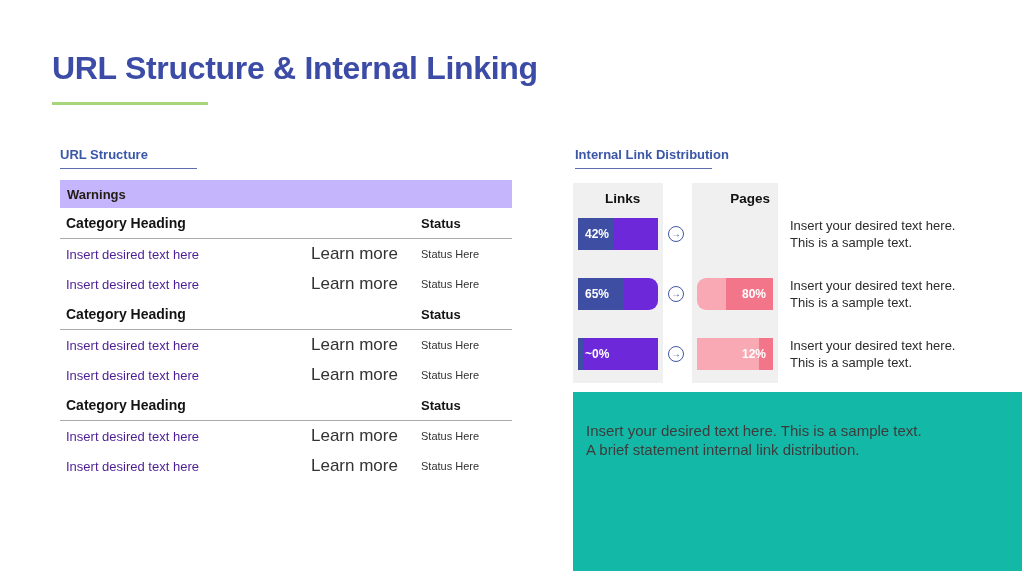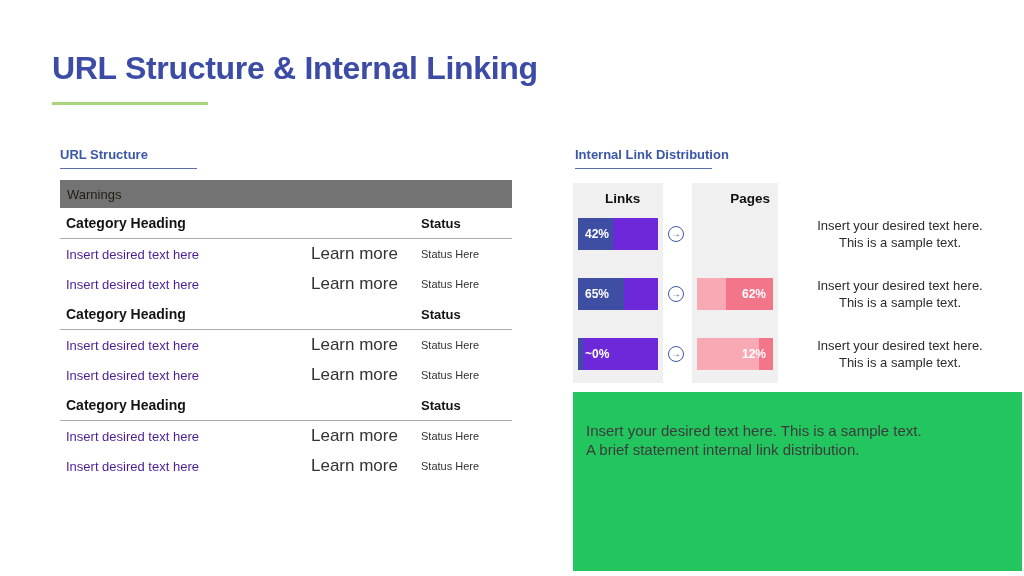--- a/index.html
+++ b/index.html
@@ -10,58 +10,58 @@
   .title{position:absolute;left:52px;top:50px;font-size:32px;font-weight:bold;
          color:#3B4BA6;letter-spacing:-0.3px;white-space:nowrap;}
   .title-underline{position:absolute;left:52px;top:102px;width:156px;height:3px;background:#A6D57B;}
 
   
   .section-heading{position:absolute;top:147px;font-size:13px;font-weight:bold;color:#3A57A8;white-space:nowrap;}
   .heading-rule{position:absolute;top:168px;width:137px;height:1px;background:#5C6DB0;}
 
   
   .url-table{position:absolute;left:60px;top:180px;width:452px;}
-  .banner{height:28px;background:#737373;display:flex;align-items:center;
-          padding-left:7px;box-sizing:border-box;font-weight:normal;font-size:13px;color:#221C12;}
+  .banner{height:28px;background:#c4b5fd;display:flex;align-items:center;
+          padding-left:7px;box-sizing:border-box;font-weight:bold;font-size:13px;color:#221C12;}
   .cat-row{height:31px;display:flex;align-items:center;border-bottom:1px solid #ABABAB;box-sizing:border-box;}
   .cat-name{flex:1;padding-left:6px;font-weight:bold;font-size:14px;color:#141414;}
   .cat-status{width:91px;font-weight:bold;font-size:13px;color:#141414;}
   .data-row{height:30px;display:flex;align-items:center;}
   .cell-text{flex:1;padding-left:6px;font-size:13px;color:#4c1d95;}
   .cell-link{width:110px;font-size:17px;color:#333333;cursor:pointer;}
   .cell-status{width:91px;font-size:11px;color:#333333;}
 
   
   .panel{position:absolute;top:183px;height:200px;background:#F0F0F0;}
   .panel-links{left:573px;width:90px;}
   .panel-pages{left:692px;width:86px;}
   .panel-header{position:absolute;top:8px;font-size:13.5px;font-weight:bold;color:#111111;}
   .panel-header.hl{left:8px;padding-left:24px;}
   .panel-header.hr{right:8px;text-align:right;}
   .bar{position:absolute;height:32px;}
   .bar-links{left:5px;width:80px;background:#6d28d9;}
   .bar-pages{left:5px;width:76px;background:#F8A9B3;}
-  .bar-r1{top:35px;} .bar-r2{top:95px;} .bar-r3{top:155px;}
+  .bar-r1{top:35px;} .bar-r2{top:95px;border-radius:9px;} .bar-r3{top:155px;}
   .fill-links{position:absolute;left:0;top:0;bottom:0;background:#3D4EA3;}
   .fill-pages{position:absolute;right:0;top:0;bottom:0;background:#F3758A;}
   .bar-label{position:absolute;top:50%;transform:translateY(-50%);color:#ffffff;
              font-weight:bold;font-size:12px;white-space:nowrap;}
   .bl-left{left:7px;} .bl-right{right:7px;}
 
   .arrow-circle{position:absolute;left:668px;width:16px;height:16px;border:1.5px solid #4156A8;
                 border-radius:50%;box-sizing:border-box;background:#ffffff;display:flex;
                 align-items:center;justify-content:center;color:#4156A8;font-size:10px;
                 font-weight:bold;line-height:1;}
   .ar1{top:226px;} .ar2{top:286px;} .ar3{top:346px;}
 
-  .dist-text{position:absolute;left:790px;width:220px;font-size:13px;color:#2B2B2B;line-height:17px;text-align:center;}
+  .dist-text{position:absolute;left:790px;width:220px;font-size:13px;color:#2B2B2B;line-height:17px;}
   .dt1{top:217px;} .dt2{top:277px;} .dt3{top:337px;}
 
   
-  .note-box{position:absolute;left:573px;top:392px;width:449px;height:179px;background:#22c55e;}
+  .note-box{position:absolute;left:573px;top:392px;width:449px;height:179px;background:#14b8a6;}
   .note-text{padding:29px 20px 0 13px;font-size:15px;line-height:19px;color:#3C3C3C;}
 </style>
 </head>
 <body>
 
 <div class="slide">
 
   <div class="title">URL Structure &amp; Internal Linking</div>
   <div class="title-underline"></div>
 
@@ -133,21 +133,21 @@
     <div class="bar bar-links bar-r3">
       <div class="fill-links" style="width: 6%;"></div>
       <div class="bar-label bl-left">~0%</div>
     </div>
   </div>
 
   <div class="panel panel-pages">
     <div class="panel-header hr">Pages</div>
     <div class="bar bar-pages bar-r2">
       <div class="fill-pages" style="width: 62%;"></div>
-      <div class="bar-label bl-right">62%</div>
+      <div class="bar-label bl-right">80%</div>
     </div>
     <div class="bar bar-pages bar-r3">
       <div class="fill-pages" style="width: 18%;"></div>
       <div class="bar-label bl-right">12%</div>
     </div>
   </div>
 
   <div class="arrow-circle ar1">→</div>
   <div class="arrow-circle ar2">→</div>
   <div class="arrow-circle ar3">→</div>

